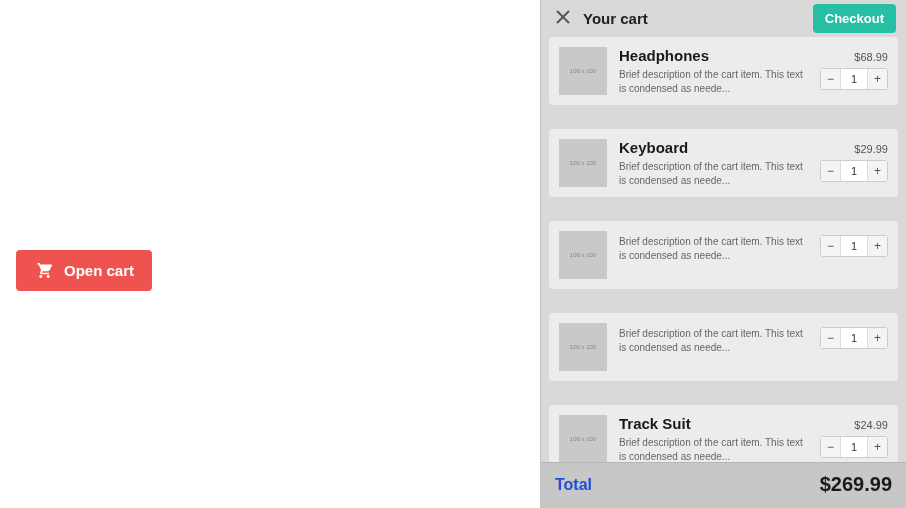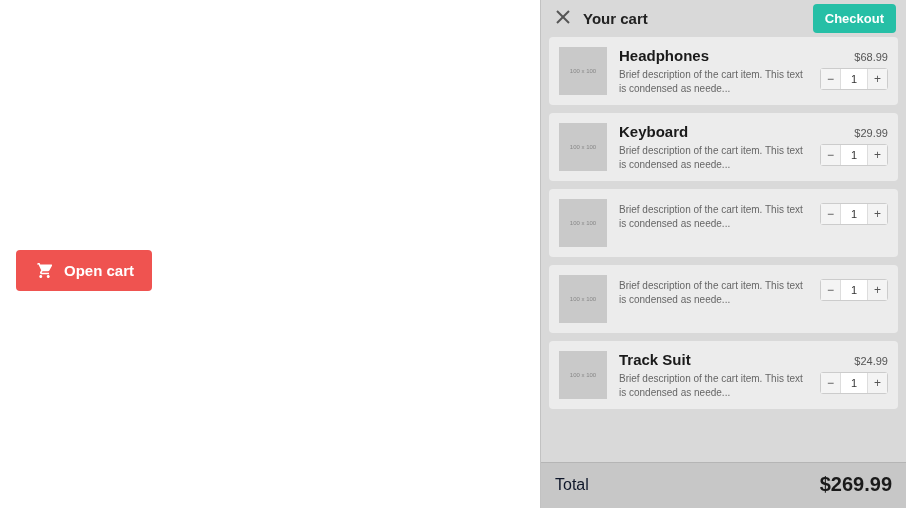--- a/index.html
+++ b/index.html
@@ -77,21 +77,21 @@
 
 .cart-items {
   flex: 1;
   overflow-y: auto;
   padding: 0 8px;
 }
 .cart-item {
   background: #ececec;
   border-radius: 4px;
   padding: 10px;
-  margin-bottom: 8px;
+  margin-bottom: 24px;
   display: flex;
   gap: 12px;
 }
 .item-thumb {
   width: 48px; height: 48px;
   background: #c9c9c9;
   display: flex;
   align-items: center;
   justify-content: center;
   font-size: 6px;
@@ -160,22 +160,22 @@
 .cart-footer {
   background: #c7c7c7;
   padding: 10px 14px 12px;
   display: flex;
   justify-content: space-between;
   align-items: center;
   border-top: 1px solid #b5b5b5;
 }
 .total-label {
   font-size: 16px;
-  font-weight: 400;
-  color: #0f172a;
+  font-weight: 700;
+  color: #1d4ed8;
 }
 .total-value {
   font-size: 20px;
   font-weight: 700;
   color: #1a1a1a;
 }
 
 
 .cart-items::-webkit-scrollbar { width: 8px; }
 .cart-items::-webkit-scrollbar-track { background: #cfcfcf; }

